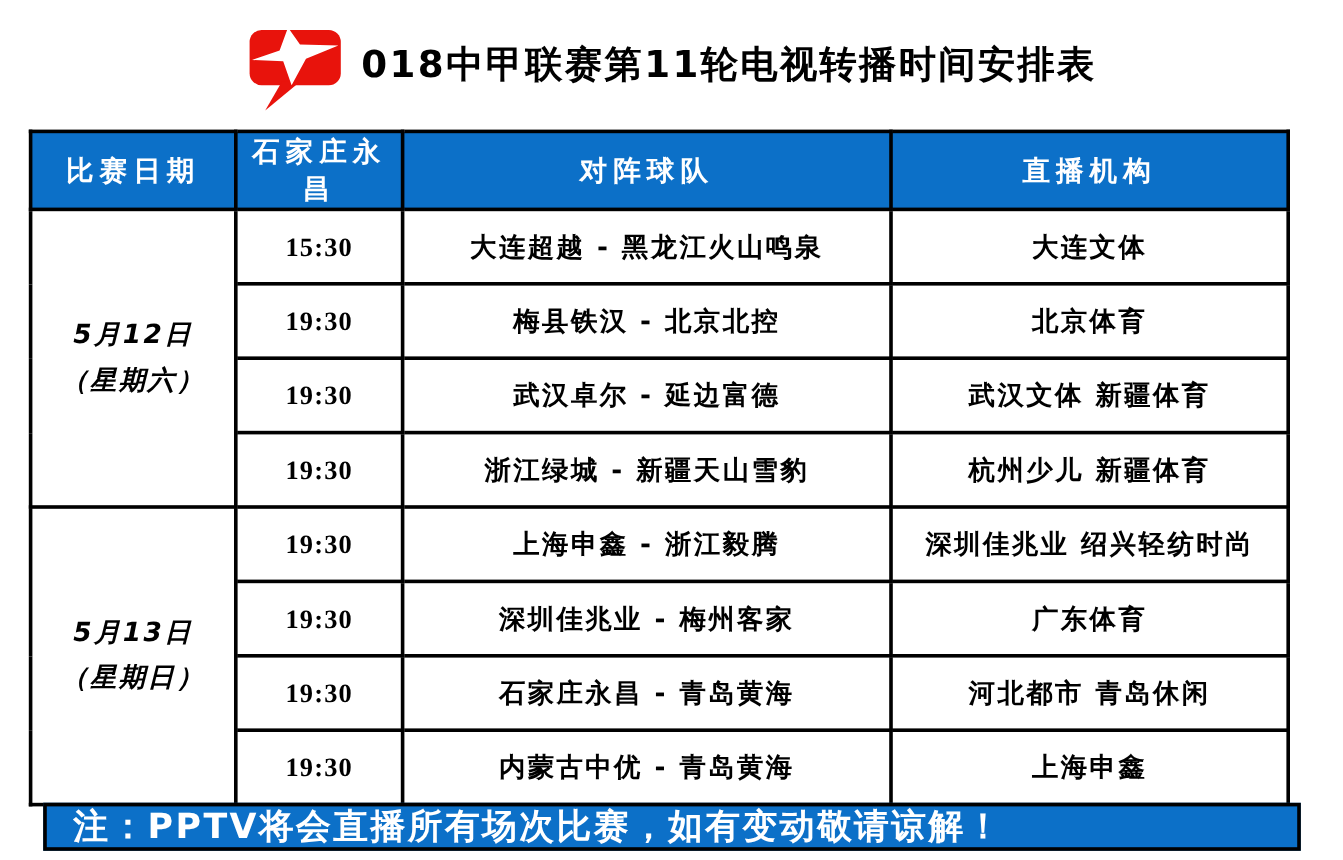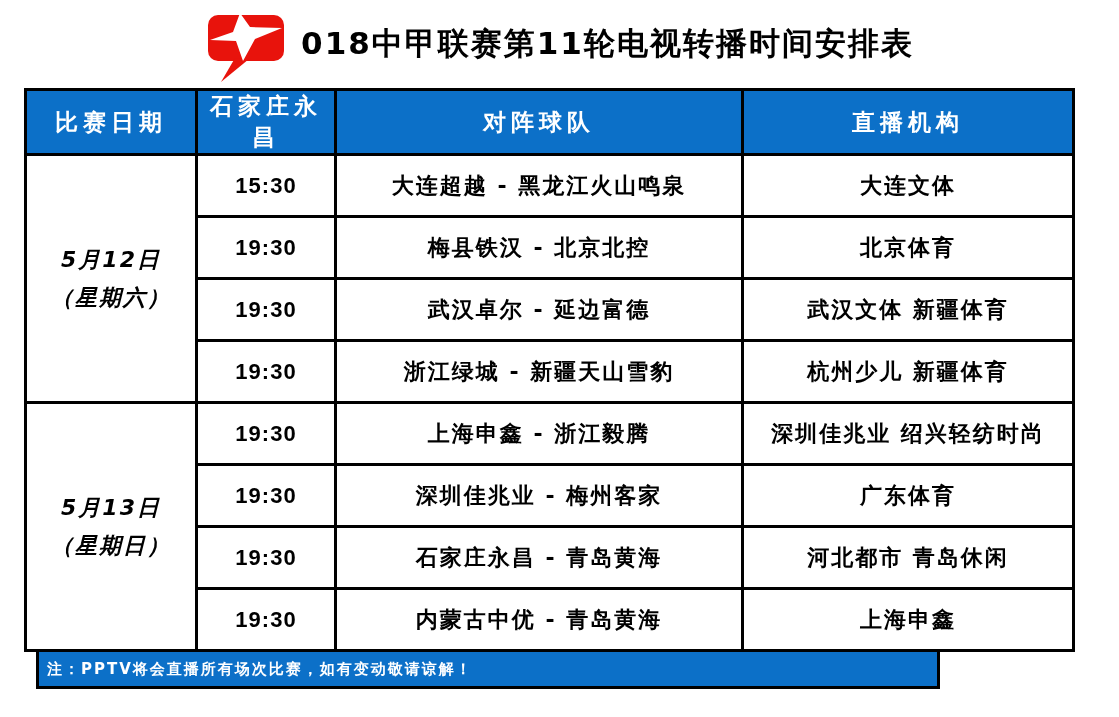--- a/index.html
+++ b/index.html
@@ -10,21 +10,21 @@
   *{box-sizing:border-box;}
   html,body{margin:0;padding:0;}
   body{
     width:1119px;height:717px;
     background:#ffffff;
     font-family:"DejaVu Sans","Liberation Sans",sans-serif;
     color:#000;
     overflow:hidden;
   }
   .title-bar{
-    height:88px;
+    height:108px;
     display:flex;
     align-items:center;
     justify-content:center;
     gap:14px;
   }
   .logo{width:82px;height:74px;flex:0 0 auto;margin-top:2px;}
   .page-title{
     font-size:31px;
     font-weight:bold;
     letter-spacing:2px;
@@ -58,37 +58,37 @@
   .sched-table td{height:62px;font-size:22px;}
   .date-cell{
     font-size:20px;
     line-height:1.7;
     letter-spacing:2px;
     font-style:italic;
   }
   .time-cell{
     font-size:24px;
     letter-spacing:1px;
-    font-family:Liberation Sans, sans-serif;
+    font-family:Liberation Serif, serif;
   }
   .teams-cell{letter-spacing:2px;}
   .cast-cell{letter-spacing:2px;}
   .footer-note{
     margin-left:36px;
     margin-top:-3px;
-    width:904px;
+    width:1048px;
     height:40px;
     background:var(--blue);
     border:3px solid var(--border);
     color:#ffffff;
-    font-size:15px;
+    font-size:29px;
     font-weight:bold;
     display:flex;
     align-items:center;
-    padding-left:8px;
+    padding-left:22px;
     letter-spacing:2px;
     white-space:nowrap;
   }
 </style>
 </head>
 <body>
 
 <div class="title-bar">
   <span class="logo">
     <svg viewBox="0 0 82 76" width="82" height="76" aria-hidden="true">

